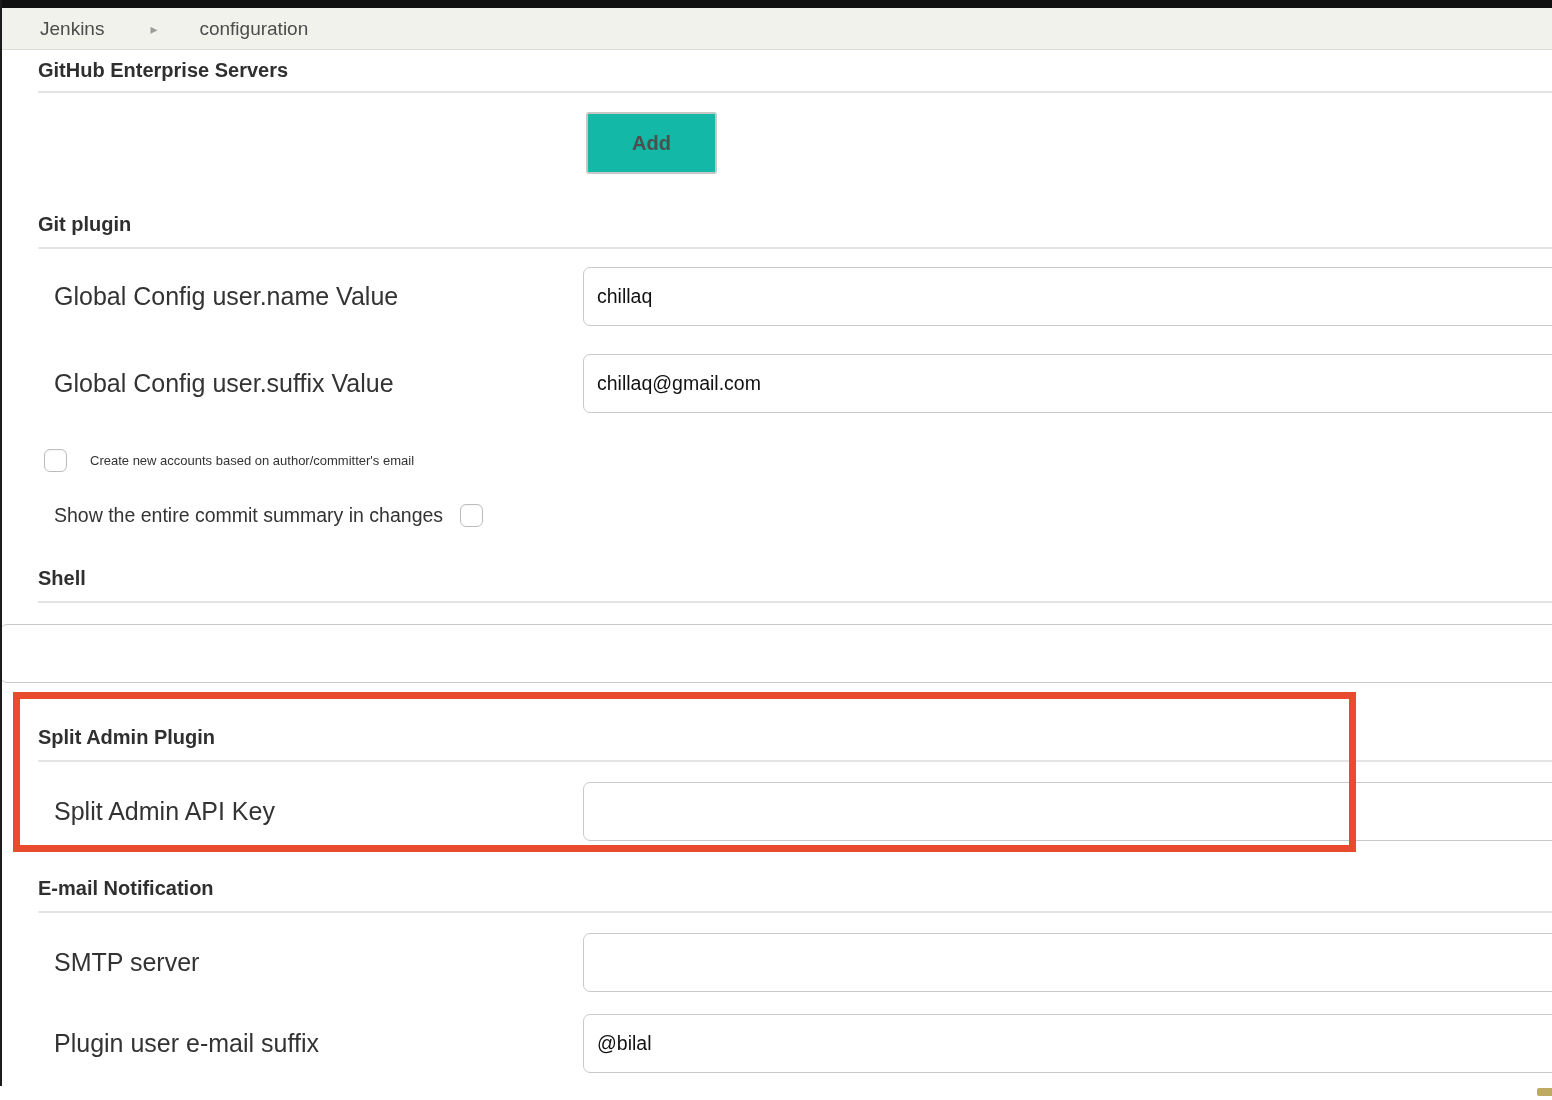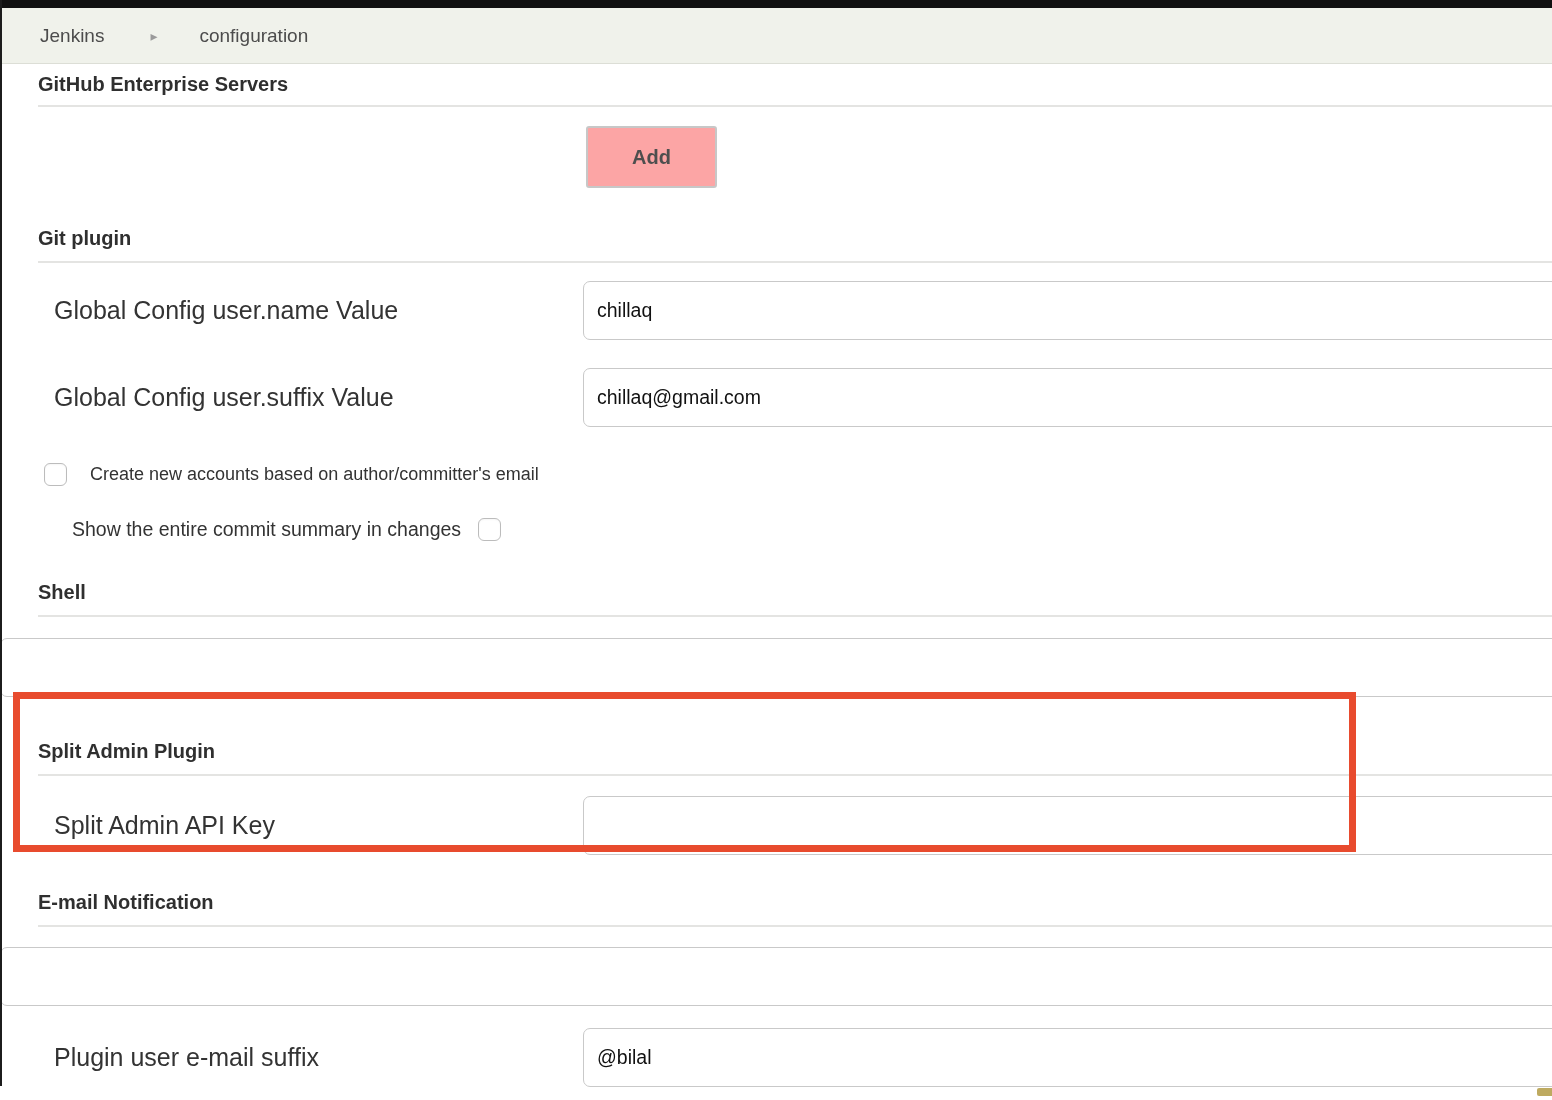--- a/index.html
+++ b/index.html
@@ -4,41 +4,41 @@
 <style>
   * { margin: 0; padding: 0; box-sizing: border-box; }
   html, body { width: 1552px; height: 1100px; overflow: hidden; background: #ffffff; }
   body { font-family: "Liberation Sans", sans-serif; position: relative; }
 
   
   .top-bar { height: 8px; background: #111111; width: 100%; }
   .left-edge { position: absolute; left: 0; top: 0; width: 2px; height: 1086px; background: #1c1c1c; z-index: 20; }
 
   .breadcrumb-bar {
-    height: 56px; background: #f0f2eb; border-bottom: 1px solid #dcded6;
+    height: 42px; background: #f0f2eb; border-bottom: 1px solid #dcded6;
     display: flex; align-items: center; padding-left: 40px;
     font-size: 19px; color: #4c4c4c;
   }
   .breadcrumb-bar .crumb { cursor: pointer; }
   .breadcrumb-bar .sep { color: #9a9a9a; font-size: 14px; margin: 0 42px 0 46px; }
 
   
   .content { width: 1600px; }
   h2.section-heading {
     margin-left: 38px; font-size: 20px; font-weight: 700; color: #2f2f2f; line-height: 26px;
   }
   .divider { border-bottom: 2px solid #e4e4e2; margin-left: 38px; }
 
   .hd-github { margin-top: 7px; }
   .dv-github { margin-top: 8px; }
 
   .add-row { margin-top: 19px; height: 62px; }
   .add-button {
     margin-left: 586px; width: 131px; height: 62px;
-    background: #fca5a5; border: 2px solid #c7c7c7; border-radius: 3px;
+    background: #14b8a6; border: 2px solid #c7c7c7; border-radius: 3px;
     font-family: "Liberation Sans", sans-serif; font-size: 20px; font-weight: 700; color: #4e4e4e;
     cursor: pointer;
   }
 
   .hd-git { margin-top: 37px; }
   .dv-git { margin-top: 10px; }
 
   .form-row { display: flex; align-items: flex-start; width: 1600px; }
   .form-row .lbl {
     margin-left: 54px; width: 529px; flex: 0 0 529px;
@@ -52,23 +52,23 @@
   .row-username { margin-top: 18px; }
   .row-useremail { margin-top: 28px; }
 
   .checkbox { 
     width: 23px; height: 23px; border: 1.5px solid #bcbcbc; border-radius: 6px;
     background: #ffffff; appearance: none; -webkit-appearance: none; cursor: pointer;
     box-shadow: inset 0 1px 2px rgba(0,0,0,0.04);
   }
   .check-row { display: flex; align-items: center; margin-top: 34px; height: 26px; }
   .check-row .checkbox { margin-left: 44px; }
-  .check-row .cb-label { margin-left: 23px; font-size: 18px; color: #333333; }
+  .check-row .cb-label { margin-left: 23px; font-size: 13px; color: #333333; }
   .check-row-rev { display: flex; align-items: center; margin-top: 29px; height: 26px; }
-  .check-row-rev .cb-label { margin-left: 72px; font-size: 19.5px; color: #333333; }
+  .check-row-rev .cb-label { margin-left: 54px; font-size: 19.5px; color: #333333; }
   .check-row-rev .checkbox { margin-left: 17px; }
 
   .hd-shell { margin-top: 37px; }
   .dv-shell { margin-top: 10px; }
   .row-shellexec { margin-top: 21px; }
 
   .hd-split { margin-top: 41px; }
   .dv-split { margin-top: 10px; }
   .row-apikey { margin-top: 20px; }
 
@@ -145,20 +145,21 @@
 
   <div class="form-row row-apikey">
     <div class="lbl">Split Admin API Key</div>
     <input type="text" value="" style="">
   </div>
 
   <h2 class="section-heading hd-email">E-mail Notification</h2>
   <div class="divider dv-email"></div>
 
   <div class="form-row row-smtp">
+    <div class="lbl">SMTP server</div>
     <input type="text" value="" style="">
   </div>
 
   <div class="form-row row-suffix">
     <div class="lbl">Plugin user e-mail suffix</div>
     <input type="text" value="@bilal" style="">
   </div>
 
 </div>
 

